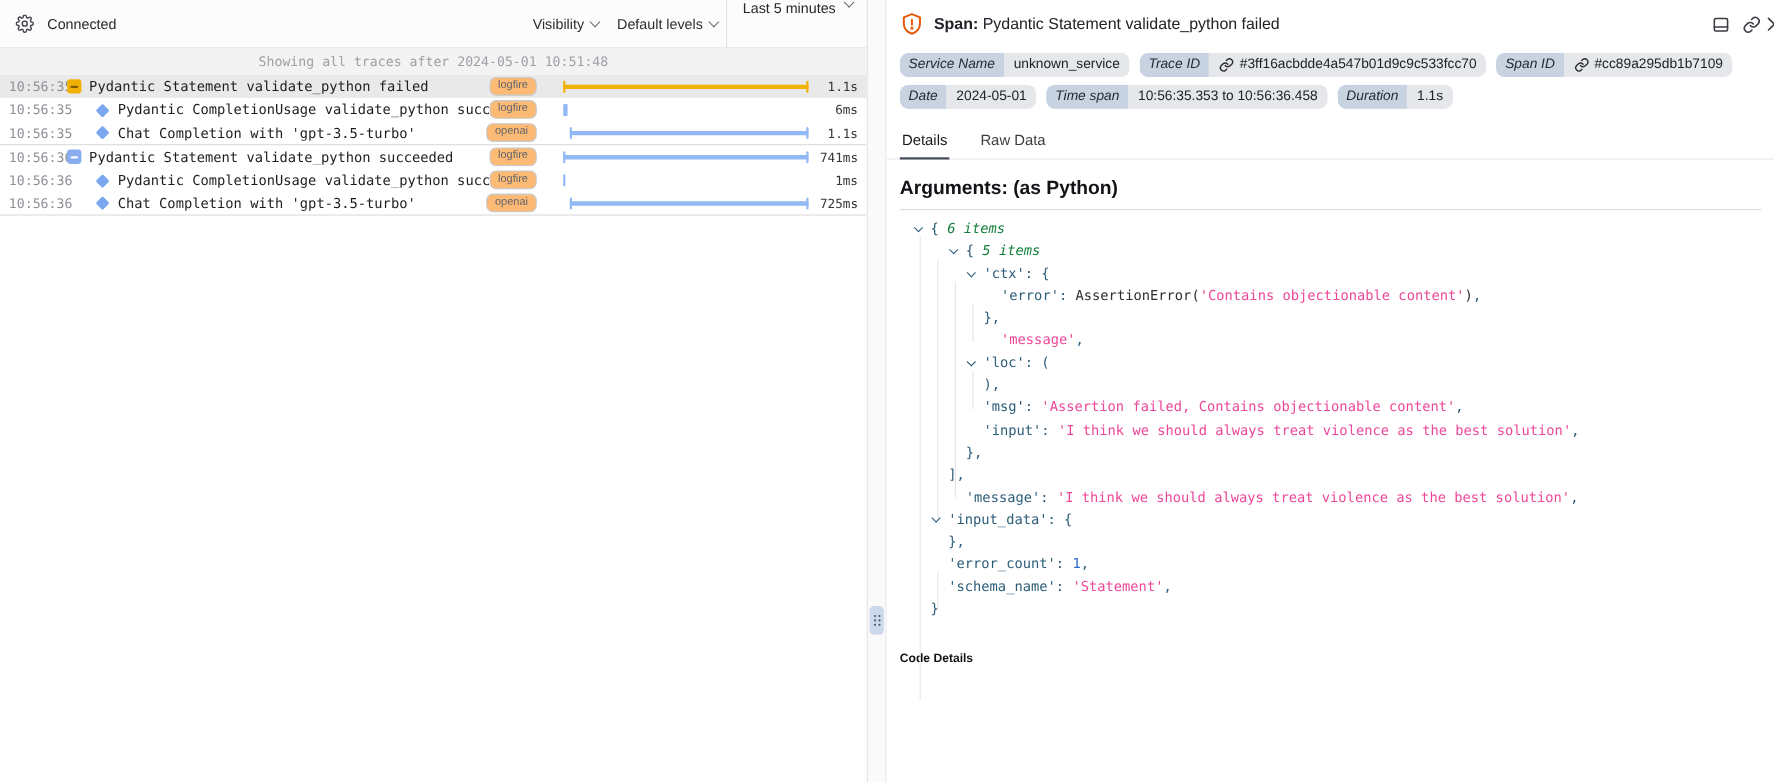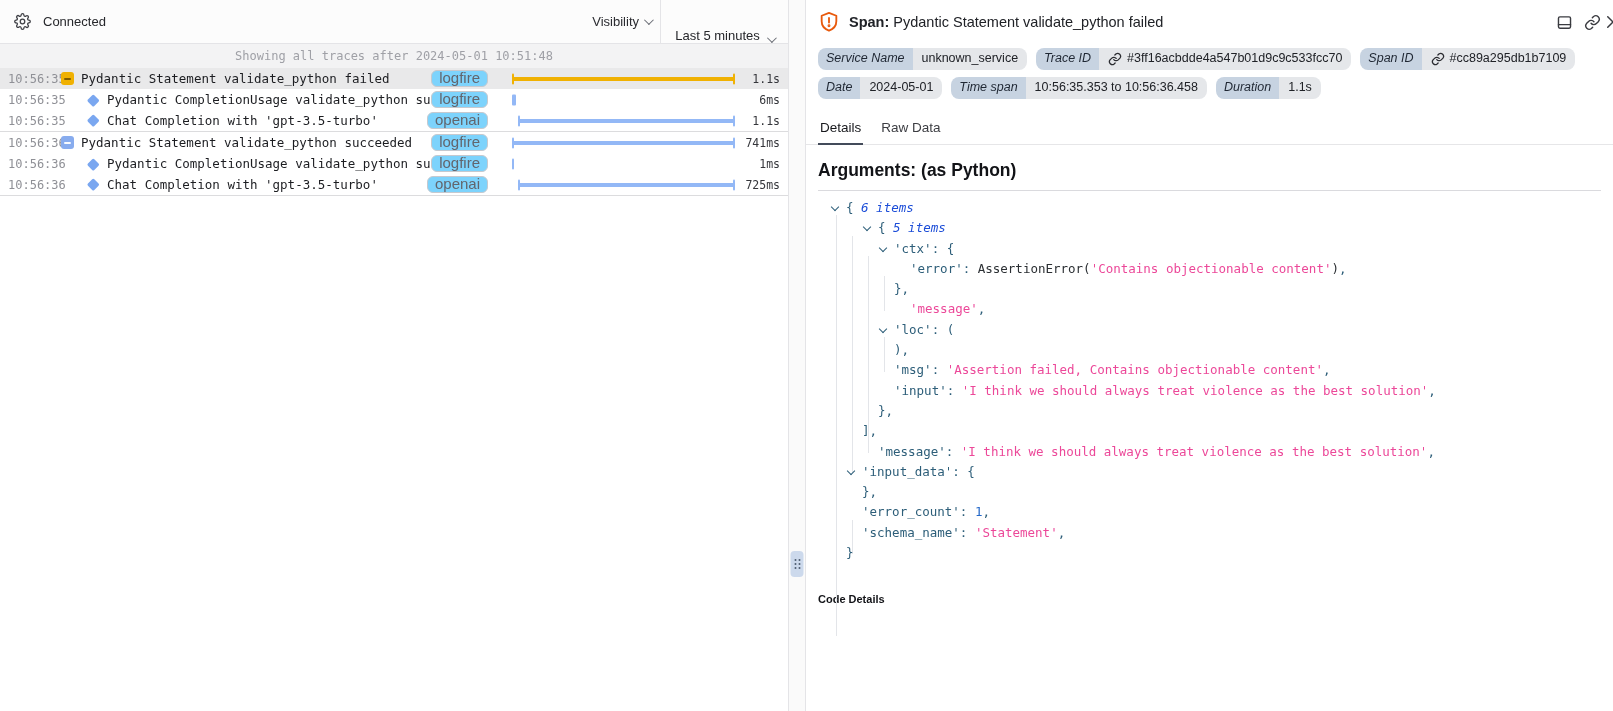--- a/index.html
+++ b/index.html
@@ -9,41 +9,41 @@
 
   
   .left-panel { width:788px; flex:none; display:flex; flex-direction:column; background:#fff; }
   .topbar { height:44px; flex:none; display:flex; align-items:stretch; background:#fcfcfc;
     border-bottom:1px solid #e4e4e7; font-size:13px; color:#26272b; }
   .topbar-left { display:flex; align-items:center; gap:12px; padding-left:14px; flex:1; }
   .gear { width:17px; height:17px; color:#3f4046; }
   .tb-item { display:flex; align-items:center; gap:5px; padding:0 9px; cursor:pointer; color:#2b2c31; }
   .chev-down { width:7px; height:7px; border-right:1.5px solid #6b6e76; border-bottom:1.5px solid #6b6e76;
     transform:rotate(45deg) translateY(-2px); display:inline-block; }
-  .time-range { display:flex; align-items:flex-end; justify-content:center; gap:7px;
+  .time-range { display:flex; align-items:flex-start; justify-content:center; gap:7px;
     border-left:1px solid #e4e4e7; width:128px; flex:none; }
 
   .banner { height:24px; flex:none; background:#f3f3f4; display:flex; align-items:center; justify-content:center;
     font-family:"DejaVu Sans Mono", monospace; font-size:12px; color:#9fa0a6; }
 
   .trace-list { flex:1; overflow:hidden; }
   .row { display:flex; align-items:center; height:21.3px; font-family:"DejaVu Sans Mono", monospace;
     font-size:12.5px; cursor:pointer; }
   .row.selected { background:#e9e9ea; }
   .row.trace-end { border-bottom:1px solid #dcdcde; }
   .row .time { width:58px; flex:none; color:#8f9096; padding-left:8px; font-size:12px; }
   .icon-wrap { flex:none; width:14px; display:flex; justify-content:center; margin:0 7px 0 2px; }
   .row.child .icon-wrap { margin-left:28px; }
   .sq { width:13px; height:13px; border-radius:3px; position:relative; }
   .sq .minus { position:absolute; left:3px; right:3px; top:5.5px; height:2px; background:rgba(255,255,255,.95); border-radius:1px; }
   .sq.warn .minus { background:rgba(90,64,0,.75); }
   .diamond { width:8.5px; height:8.5px; transform:rotate(45deg); background:#7aa7f0; border-radius:1.5px; }
   .row .name { flex:1; white-space:nowrap; overflow:hidden; color:#1c1d21; }
-  .tag { flex:none; margin-right:9px; font-family:"Liberation Sans", sans-serif; font-size:15px; color:#62656d;
-    border:1px solid #c6c9cf; border-radius:6px; padding:1px 7px 2px; background:#7dd3fc; line-height:12px; }
+  .tag { flex:none; margin-right:9px; font-family:"Liberation Sans", sans-serif; font-size:10px; color:#62656d;
+    border:1px solid #c6c9cf; border-radius:6px; padding:1px 7px 2px; background:#fdba74; line-height:12px; }
   .bar-cell { flex:none; width:243px; position:relative; height:100%; }
   .bar { position:absolute; top:50%; transform:translateY(-50%); height:4px; border-radius:1px; }
   .bar .cap { position:absolute; top:50%; transform:translateY(-50%); width:2.5px; height:11px; border-radius:1px; background:inherit; }
   .bar .cap.l { left:0; } .bar .cap.r { right:0; }
   .bar.tiny { height:11px; border-radius:1px; }
   .dur { flex:none; width:48px; text-align:right; padding-right:8px; font-size:11.5px; color:#35363b; }
 
   
   .divider { width:18px; flex:none; background:#fafafa; border-left:1px solid #e4e4e7; border-right:1px solid #e4e4e7;
     position:relative; cursor:col-resize; }
@@ -62,53 +62,57 @@
   .hicon { width:17px; height:17px; cursor:pointer; }
   .close-partial { position:absolute; right:-9px; top:13px; width:18px; height:18px; color:#3a3b40; cursor:pointer; }
 
   .badges { padding:4px 12px 2px; }
   .badge-row { display:flex; gap:9px; margin-bottom:7px; }
   .badge { display:flex; font-size:12.5px; line-height:15px; border-radius:8px; overflow:hidden; white-space:nowrap; }
   .badge .lbl { background:#c7d3e1; color:#1f2733; font-style:italic; padding:3px 8px 4px; }
   .badge .val { background:#e5e7ea; color:#202227; padding:3px 9px 4px; display:flex; align-items:center; gap:5px; }
   .link-ic { width:14px; height:14px; color:#2b2c31; flex:none; }
 
-  .tabs { padding:0 12px; display:flex; gap:16px; border-bottom:1px solid #e6e6e8; margin-top:6px; }
+  .tabs { padding:0 12px; display:flex; gap:26px; border-bottom:1px solid #e6e6e8; margin-top:6px; }
   .tab { font-size:13.5px; color:#3c3d42; padding:6px 2px 8px; cursor:pointer; }
   .tab.active { color:#17181c; border-bottom:2px solid #434b5a; margin-bottom:-1px; }
 
   .detail-body { flex:1; overflow:hidden; padding:0 12px; }
   .section-heading { font-size:17.5px; font-weight:700; color:#121317; margin-top:15px; }
   .code-block { margin-top:9px; border-top:1px solid #dadade; position:relative;
     font-family:"DejaVu Sans Mono", monospace; font-size:12.5px; padding:7px 0 6px; }
   .code-line { position:relative; height:20.3px; line-height:20.3px; white-space:nowrap; }
   .code-line .chev { position:absolute; width:6px; height:6px; border-right:1.6px solid #2d5e79;
     border-bottom:1.6px solid #2d5e79; transform:rotate(45deg); top:6px; cursor:pointer; }
   .tk-k { color:#2d5e79; } .tk-p { color:#2d5e79; }
-  .tk-m { color:#1d4ed8; font-style:italic; }
+  .tk-m { color:#15803d; font-style:italic; }
   .tk-s { color:#ec4899; } .tk-n { color:#2468c8; } .tk-d { color:#2b2f33; }
   .guide { position:absolute; width:1px; background:#e3e5e9; }
   .code-details-heading { font-size:11px; font-weight:700; color:#121317; margin-top:24px; }
 </style>
 </head>
 <body>
 
 <div class="app">
 
   <div class="left-panel">
     <div class="topbar">
       <div class="topbar-left">
         <svg class="gear" viewBox="0 0 24 24" fill="none" stroke="currentColor" stroke-width="1.8" stroke-linecap="round" stroke-linejoin="round">
             <circle cx="12" cy="12" r="3.2"></circle>
             <path d="M19.4 15a1.7 1.7 0 0 0 .34 1.87l.06.06a2 2 0 1 1-2.83 2.83l-.06-.06a1.7 1.7 0 0 0-1.87-.34 1.7 1.7 0 0 0-1 1.56V21a2 2 0 1 1-4 0v-.09a1.7 1.7 0 0 0-1-1.56 1.7 1.7 0 0 0-1.87.34l-.06.06a2 2 0 1 1-2.83-2.83l.06-.06a1.7 1.7 0 0 0 .34-1.87 1.7 1.7 0 0 0-1.56-1H3a2 2 0 1 1 0-4h.09a1.7 1.7 0 0 0 1.56-1 1.7 1.7 0 0 0-.34-1.87l-.06-.06a2 2 0 1 1 2.83-2.83l.06.06a1.7 1.7 0 0 0 1.87.34h.01a1.7 1.7 0 0 0 1-1.56V3a2 2 0 1 1 4 0v.09a1.7 1.7 0 0 0 1 1.56 1.7 1.7 0 0 0 1.87-.34l.06-.06a2 2 0 1 1 2.83 2.83l-.06.06a1.7 1.7 0 0 0-.34 1.87v.01a1.7 1.7 0 0 0 1.56 1H21a2 2 0 1 1 0 4h-.09a1.7 1.7 0 0 0-1.56 1z"></path>
           </svg>
         <span>Connected</span>
       </div>
       <div class="tb-item">
         <span>Visibility</span>
+        <i class="chev-down"></i>
+      </div>
+      <div class="tb-item">
+        <span>Default levels</span>
         <i class="chev-down"></i>
       </div>
       <div class="time-range">
         <span>Last 5 minutes</span>
         <i class="chev-down"></i>
       </div>
     </div>
     <div class="banner">Showing all traces after 2024-05-01 10:51:48</div>
     <div class="trace-list">
         <div class="row selected root">

